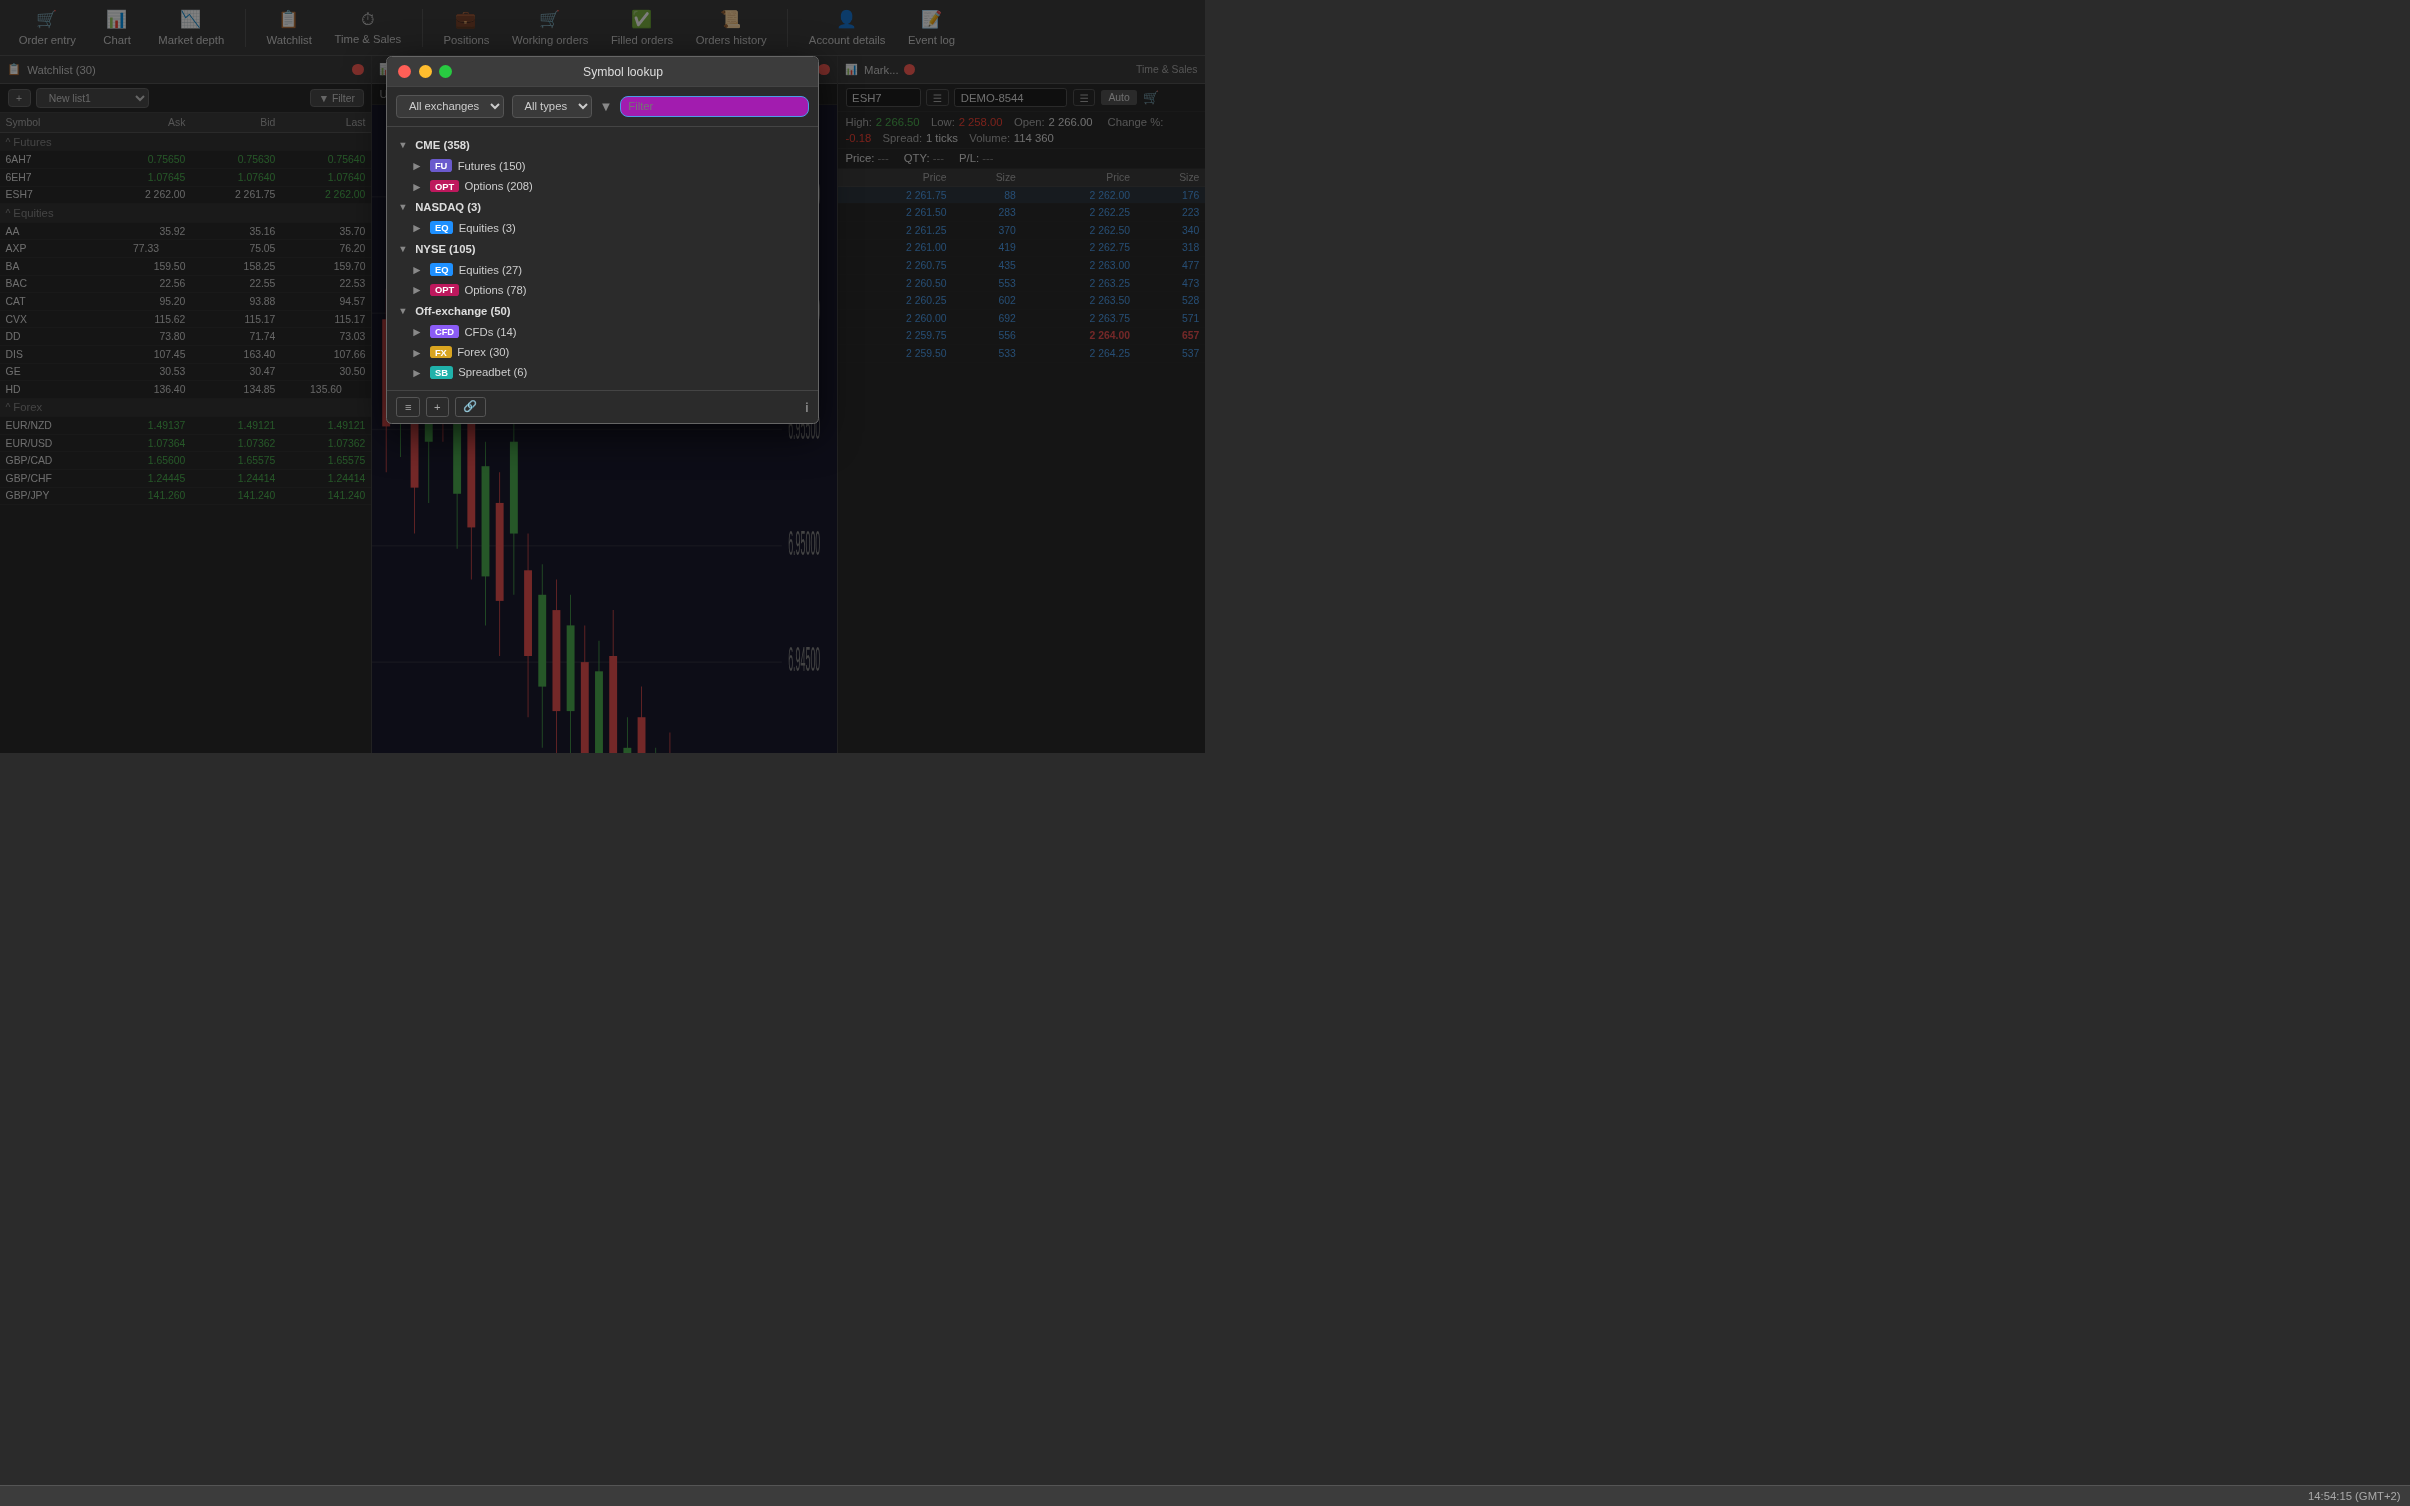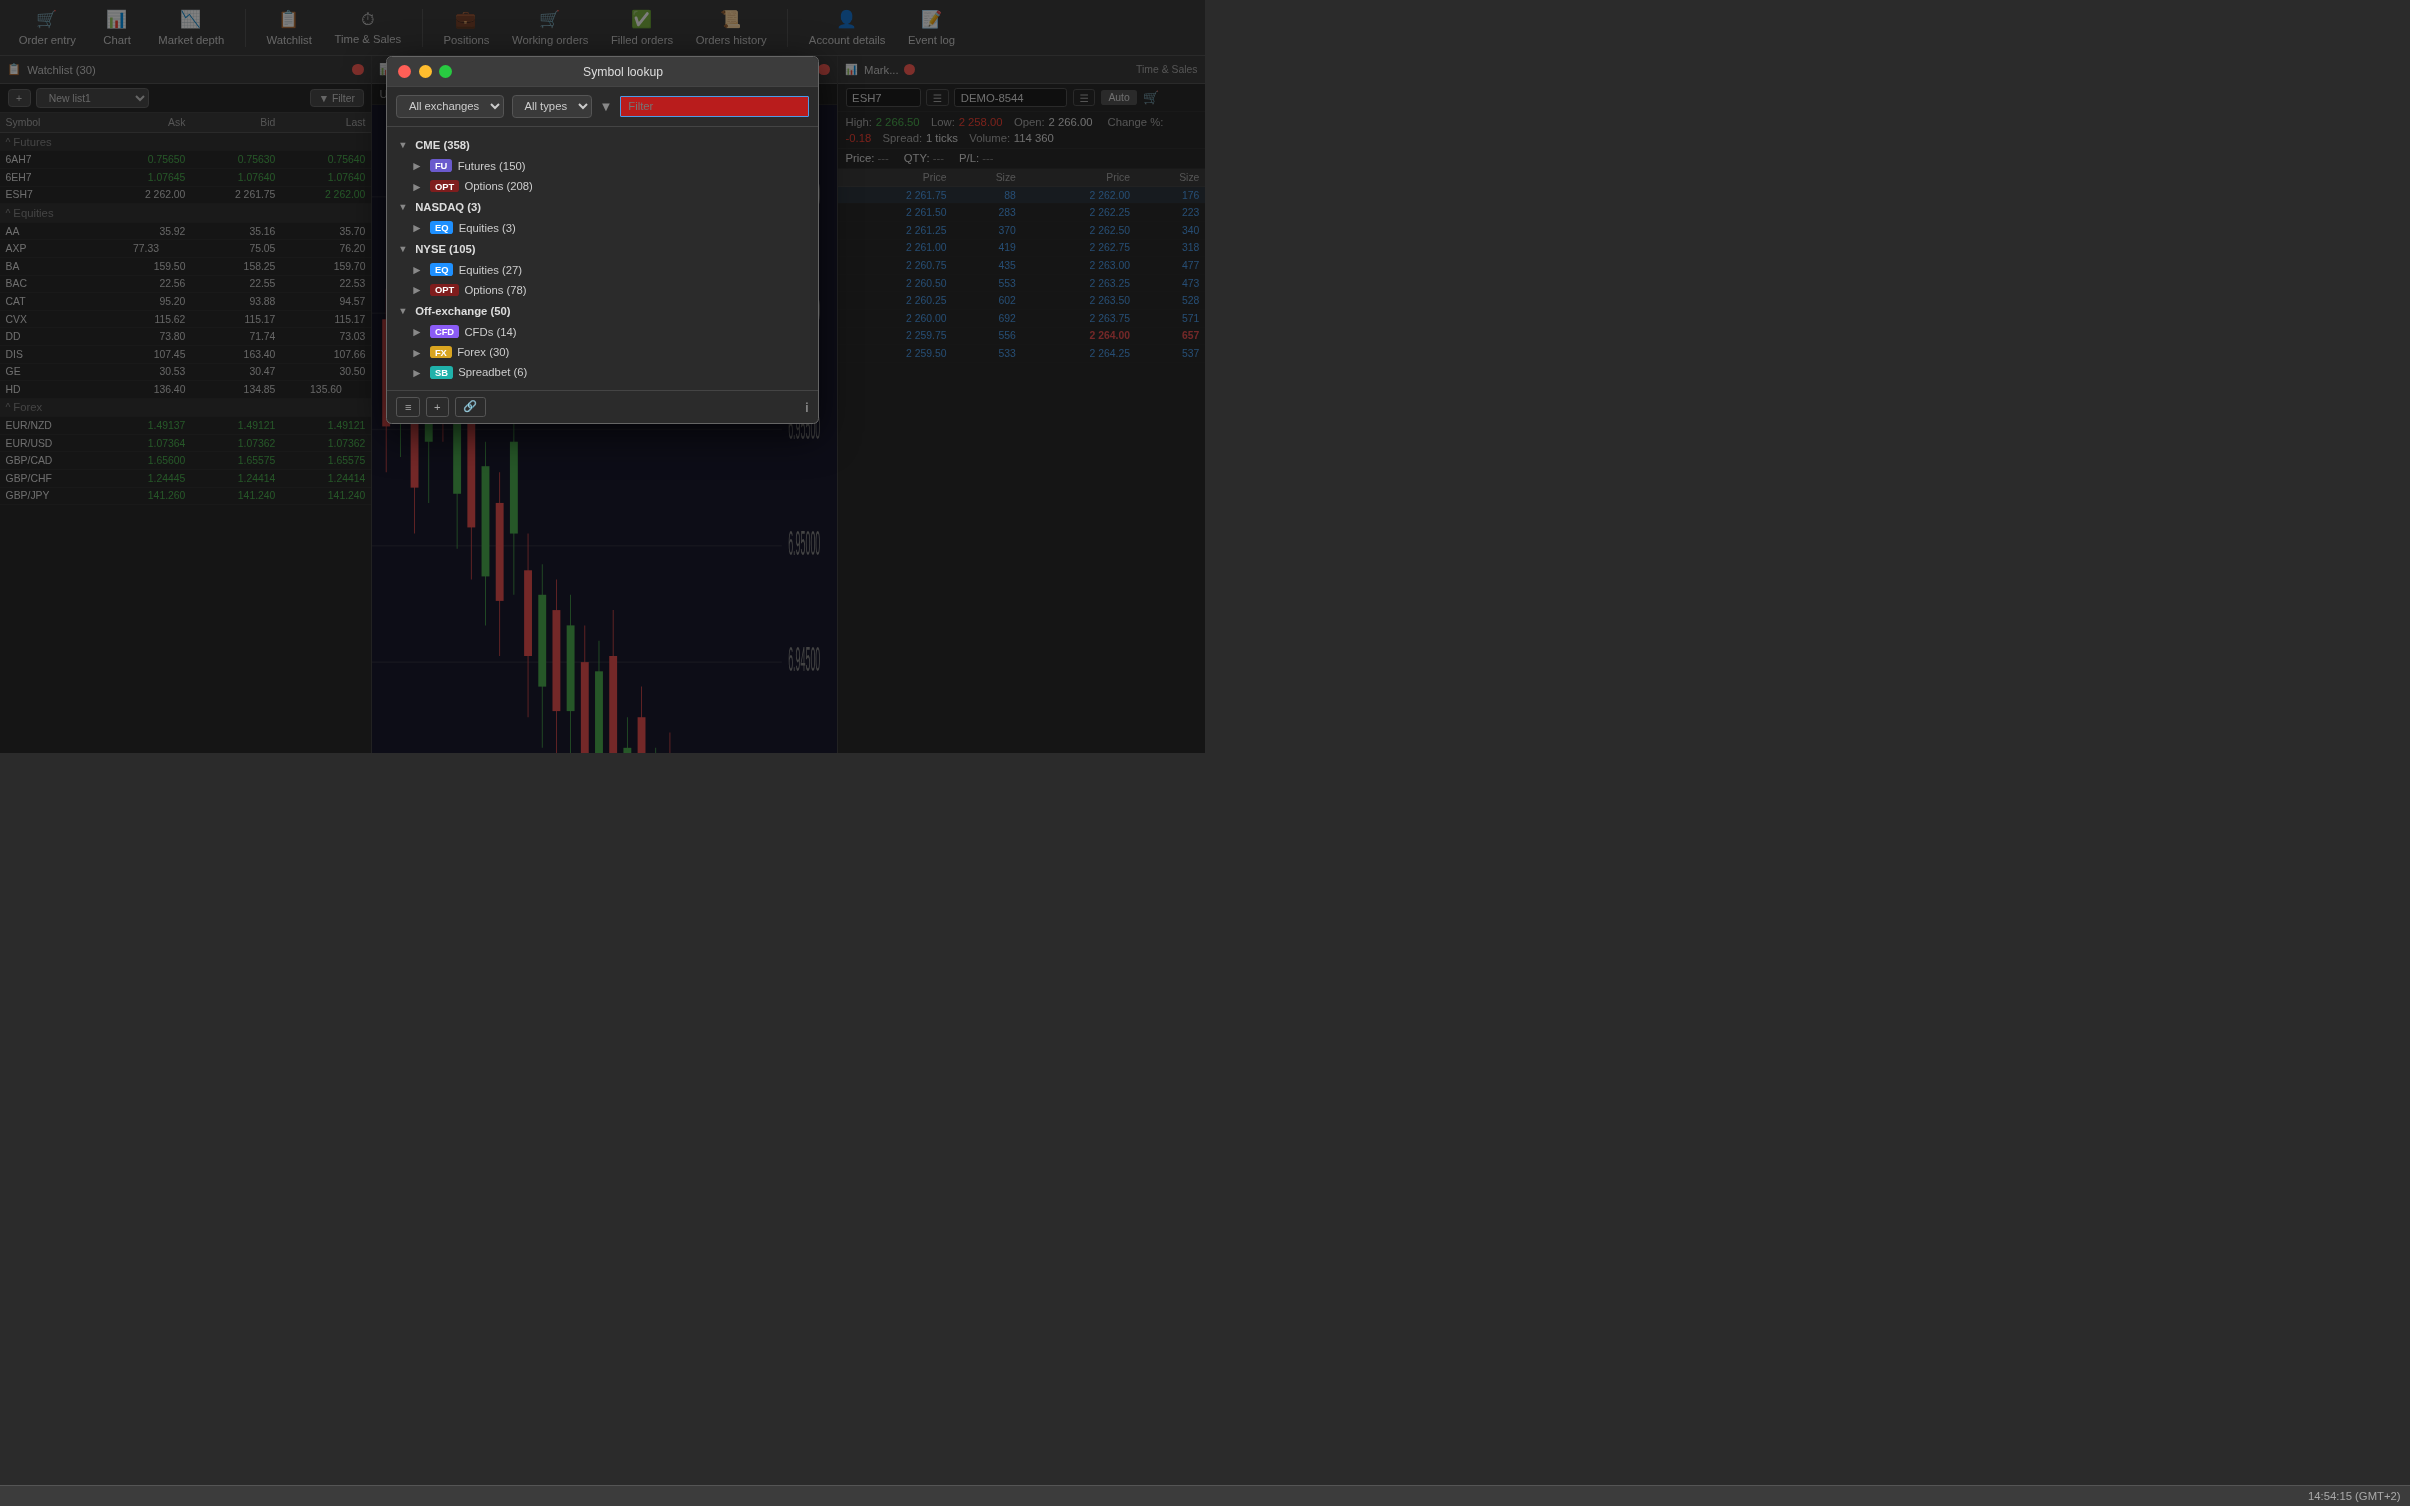--- a/index.html
+++ b/index.html
@@ -384,25 +384,25 @@
     }
     .type-select {
       background: #3a3a3a;
       border: 0.9px solid #555;
       color: #ccc;
       padding: 3.8px 7.5px;
       border-radius: 3.8px;
       font-size: 11.3px;
     }
     .filter-input {
-      background: #b91c1c;
+      background: #a21caf;
       border: 0.9px solid #555;
       color: #ddd;
       padding: 3.8px 7.5px;
-      border-radius: 1px;
+      border-radius: 8px;
       font-size: 11.3px;
       flex: 1;
     }
     .tree-container {
       padding: 7.5px 0;
       max-height: 301px;
       overflow-y: auto;
     }
     .tree-item {
       display: flex;
@@ -413,21 +413,21 @@
     }
     .tree-arrow { color: #888; font-size: 9.4px; width: 11.3px; }
     .tree-badge {
       padding: 0.9px 4.7px;
       border-radius: 2.8px;
       font-size: 9.4px;
       font-weight: bold;
       color: #fff;
     }
     .badge-fu { background: #6a5acd; }
-    .badge-opt { background: #7f1d1d; }
+    .badge-opt { background: #be185d; }
     .badge-eq { background: #1e90ff; }
     .badge-cfd { background: #8b5cf6; }
     .badge-fx { background: #daa520; }
     .badge-sb { background: #20b2aa; }
     .tree-label { color: #ccc; font-size: 11.3px; }
     .tree-parent {
       display: flex;
       align-items: center;
       padding: 4.7px 11.3px;
       cursor: pointer;

